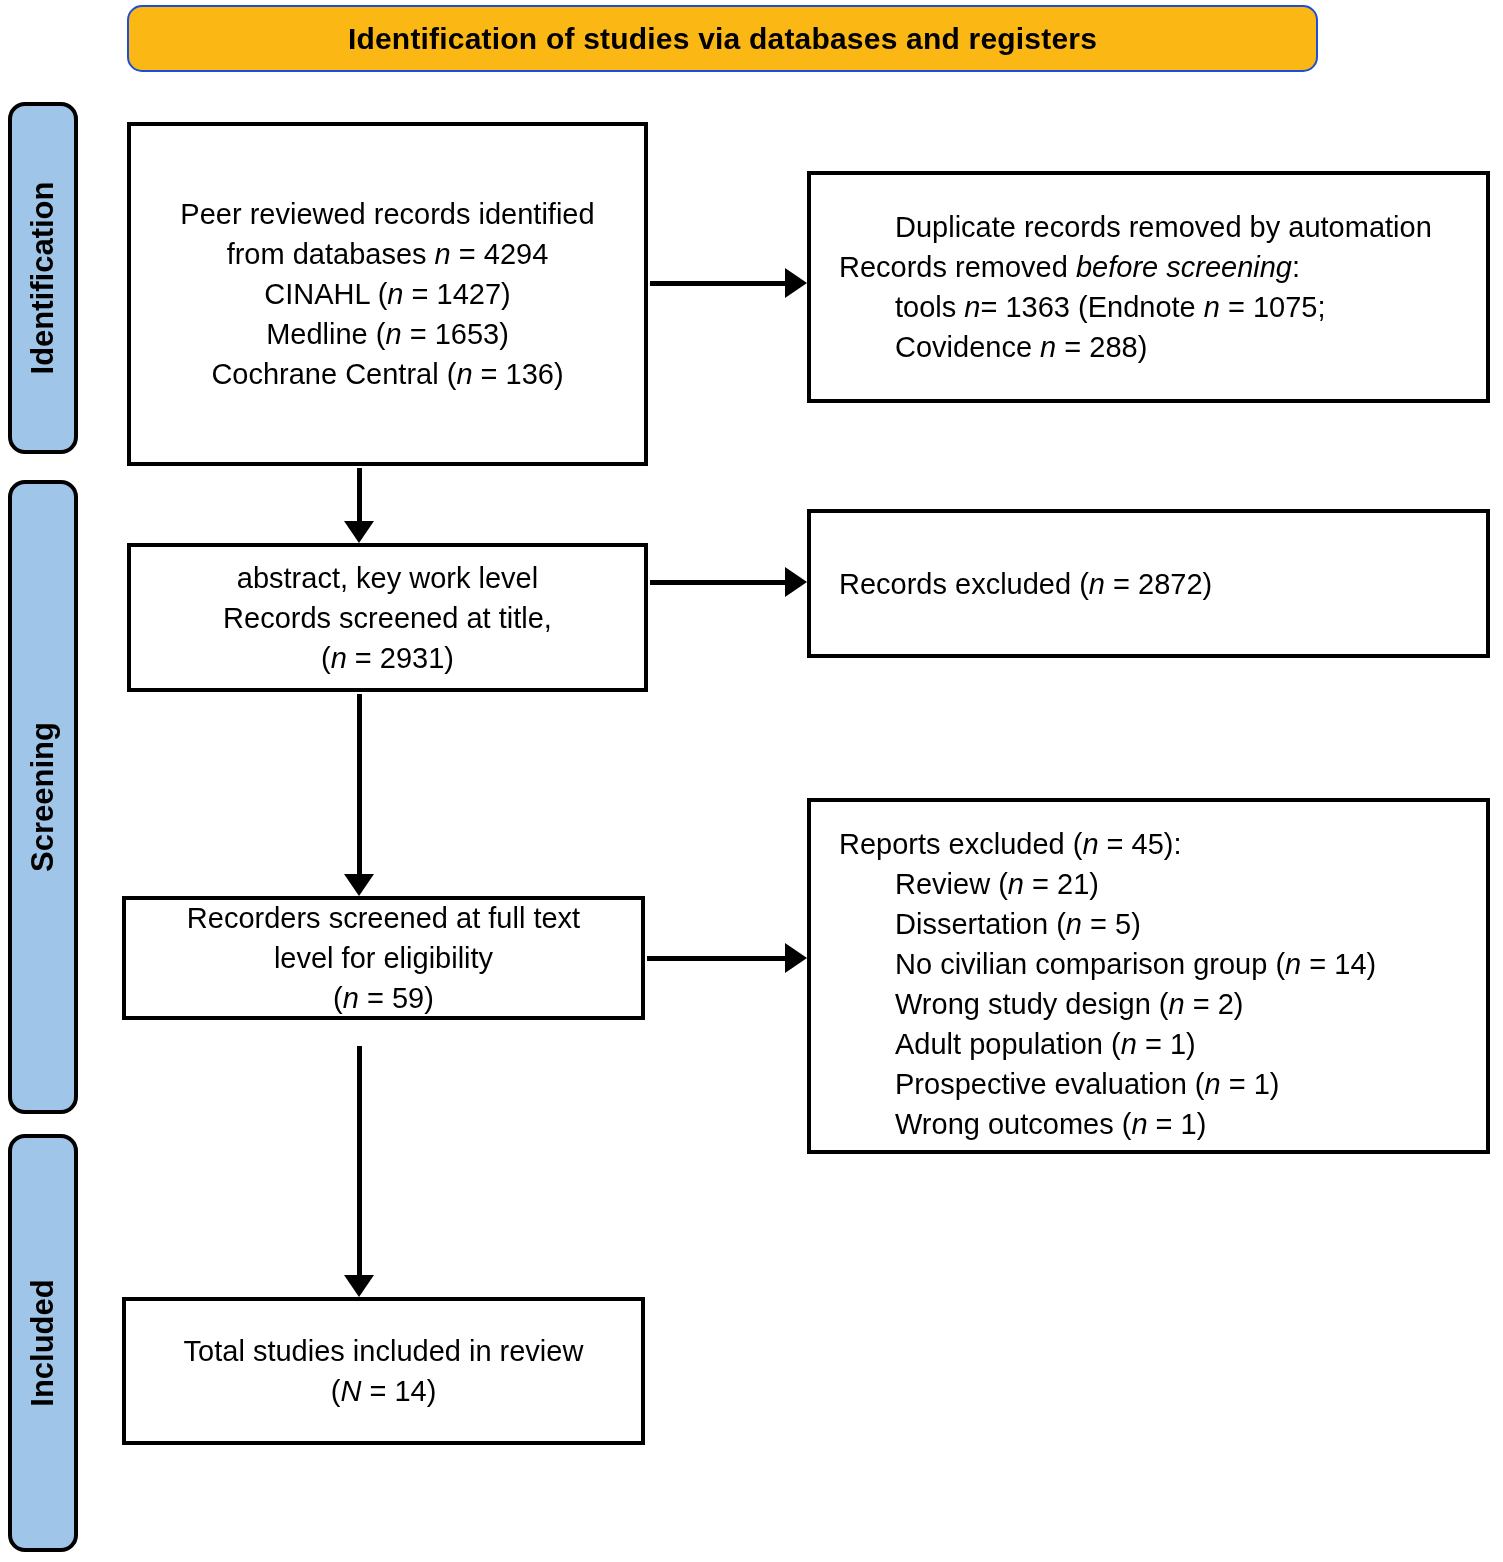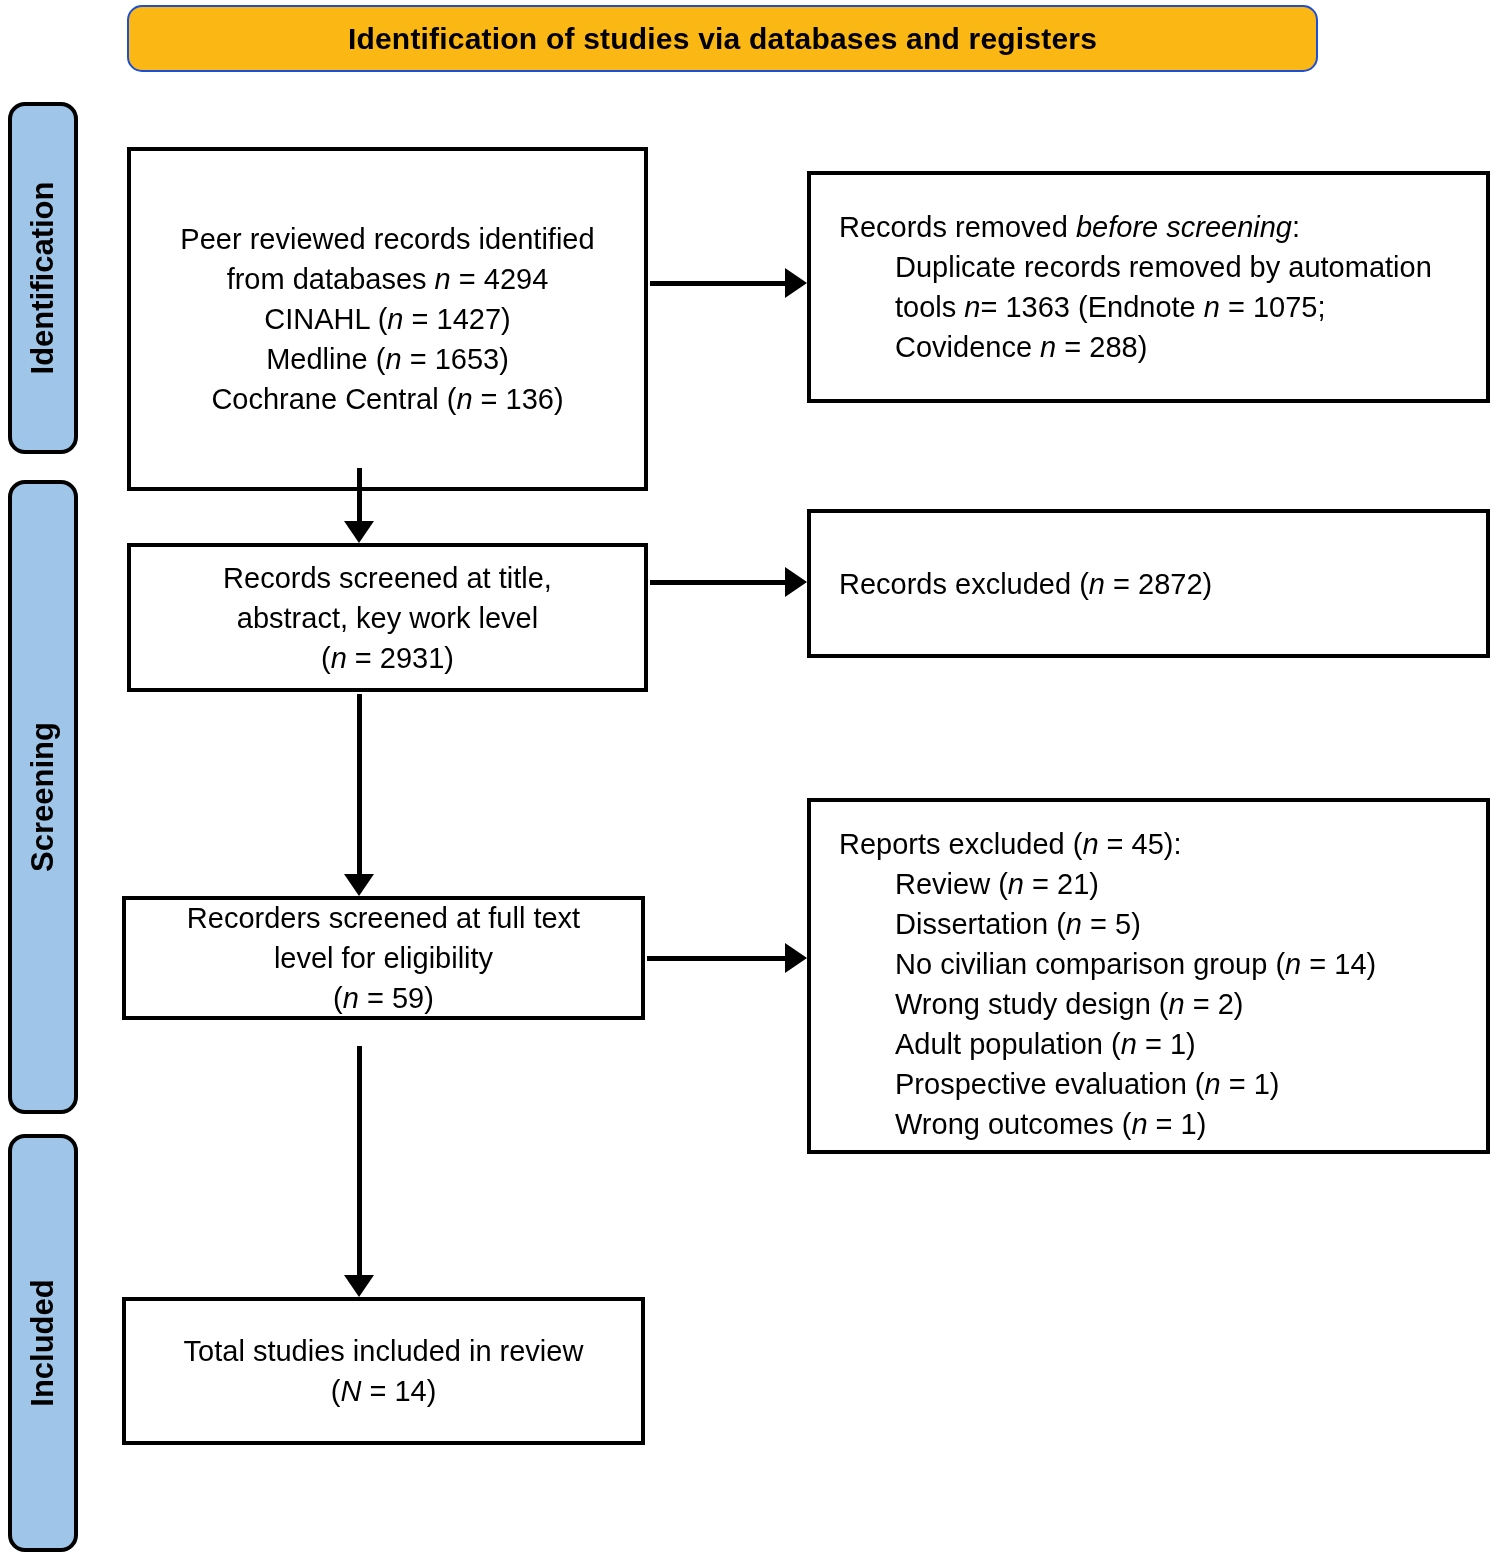--- a/index.html
+++ b/index.html
@@ -64,21 +64,21 @@
     flex-direction: column;
     justify-content: center;
     font-size: 29px;
     line-height: 40px;
   }
   .box .line { white-space: pre-wrap; }
   .box.center { text-align: center; padding: 6px 14px; }
   .box.left   { text-align: left; padding: 6px 18px 6px 28px; }
   .box.left .line.indent { padding-left: 56px; }
 
-  .box.identified   { left: 127px; top: 122px; width: 521px; height: 344px; margin-top: 25px; }
+  .box.identified   { left: 127px; top: 122px; width: 521px; height: 344px; }
   .box.screened     { left: 127px; top: 543px; width: 521px; height: 149px; }
   .box.fulltext     { left: 122px; top: 896px; width: 523px; height: 124px; }
   .box.total        { left: 122px; top: 1297px; width: 523px; height: 148px; }
   .box.removed      { left: 807px; top: 171px; width: 683px; height: 232px; }
   .box.rec-excluded { left: 807px; top: 509px; width: 683px; height: 149px; justify-content: center; }
   .box.rep-excluded { left: 807px; top: 798px; width: 683px; height: 356px; justify-content: flex-end; }
 
   
   .arrow { position: absolute; }
   .stem { position: absolute; background: #000000; }
@@ -140,31 +140,31 @@
         <div class="line"><span>Peer reviewed records identified</span></div>
         <div class="line"><span>from databases </span><i>n</i><span> = 4294</span></div>
         <div class="line"><span>CINAHL (</span><i>n</i><span> = 1427)</span></div>
         <div class="line"><span>Medline (</span><i>n</i><span> = 1653)</span></div>
         <div class="line"><span>Cochrane Central (</span><i>n</i><span> = 136)</span></div>
       </div>
   </div>
 
   <div class="box left removed">
     <div>
+        <div class="line indent"><span>Duplicate records removed by automation</span></div>
         <div class="line"><span>Records removed </span><i>before screening</i><span>:</span></div>
-        <div class="line indent"><span>Duplicate records removed by automation</span></div>
         <div class="line indent"><span>tools </span><i>n</i><span>= 1363 (Endnote </span><i>n</i><span> = 1075;</span></div>
         <div class="line indent"><span>Covidence </span><i>n</i><span> = 288)</span></div>
       </div>
   </div>
 
   <div class="box center screened">
     <div>
+        <div class="line"><span>abstract, key work level</span></div>
         <div class="line"><span>Records screened at title,</span></div>
-        <div class="line"><span>abstract, key work level</span></div>
         <div class="line"><span>(</span><i>n</i><span> = 2931)</span></div>
       </div>
   </div>
 
   <div class="box left rec-excluded">
     <div>
         <div class="line"><span>Records excluded (</span><i>n</i><span> = 2872)</span></div>
       </div>
   </div>
 

